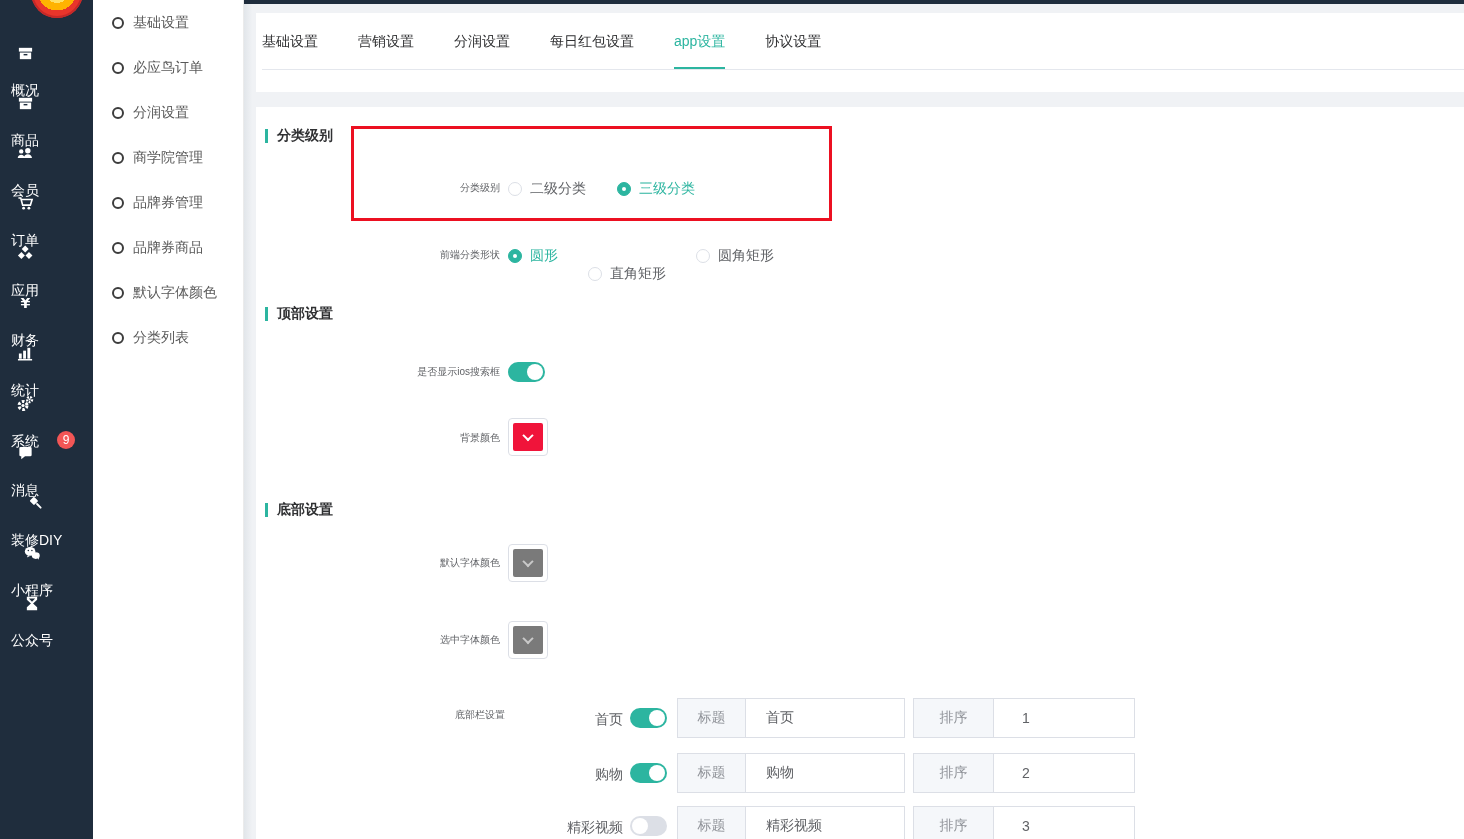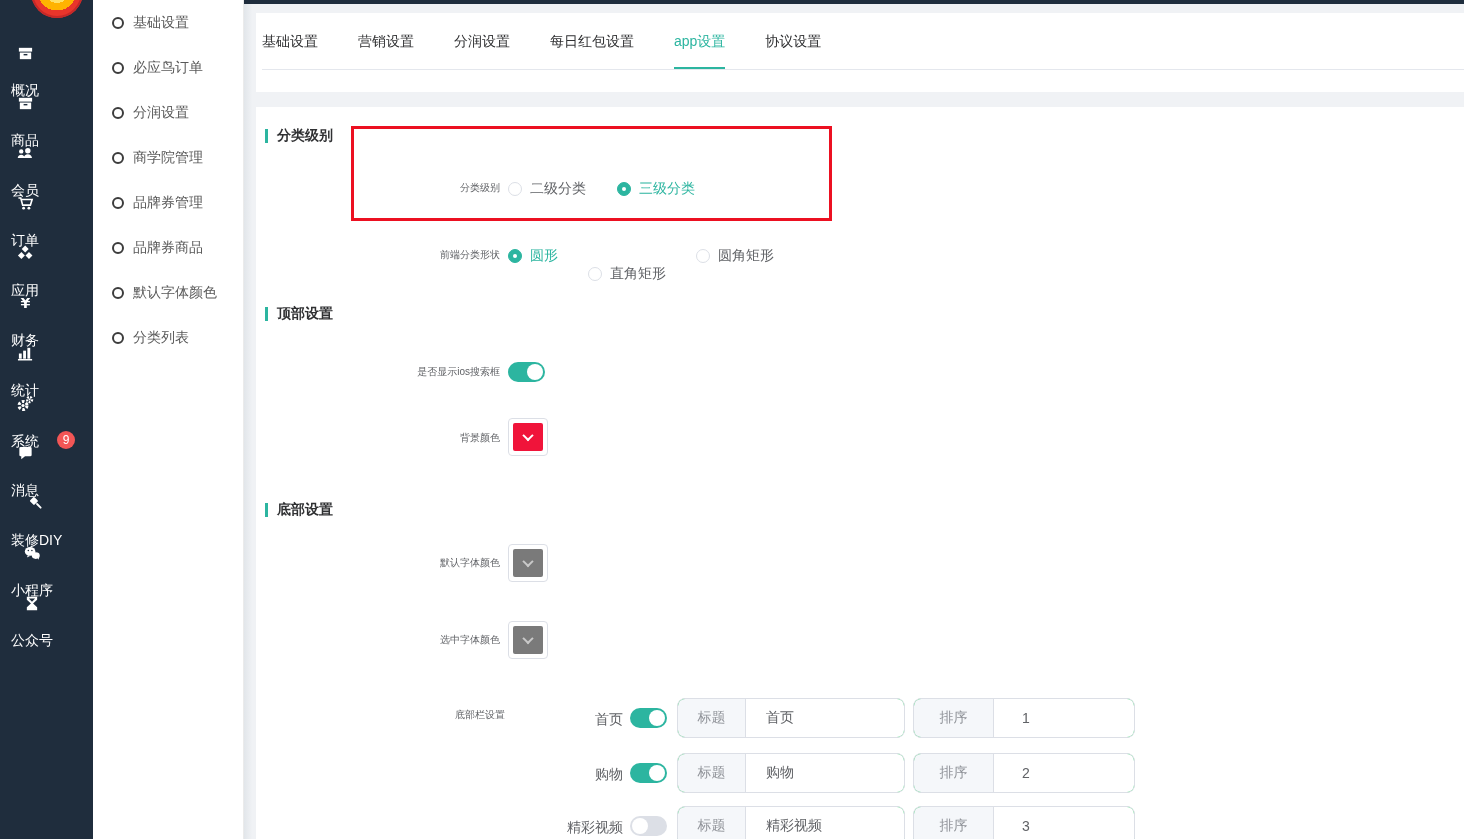--- a/index.html
+++ b/index.html
@@ -61,21 +61,21 @@
   .switch.on::after{ left:auto; right:2px; }
 
   .swatch-btn{ position:absolute; width:40px; height:38px; background:#fff; border:1px solid #dcdfe6;
                border-radius:4px; display:flex; align-items:center; justify-content:center; cursor:pointer; }
   .swatch{ width:30px; height:28px; border-radius:2px; display:flex; align-items:center; justify-content:center; }
   .chev{ width:8px; height:8px; border-right:2px solid #fff; border-bottom:2px solid #fff;
          transform:rotate(45deg) translate(-1px,-1px); }
   .chev.gray{ border-color:#c9c9c9; }
 
   .brow-name{ position:absolute; width:100px; text-align:right; font-size:14px; color:#606266; white-space:nowrap; }
-  .igroup{ position:absolute; height:40px; display:flex; border:1px solid #dcdfe6; border-radius:8px;
+  .igroup{ position:absolute; height:40px; display:flex; border:1px solid #dcdfe6; border-radius:0;
            background:#22c55e; overflow:hidden; }
   .prepend{ background:#f5f7fa; border-right:1px solid #dcdfe6; color:#909399; font-size:14px;
             display:flex; align-items:center; justify-content:center; flex:0 0 auto; }
   .igroup input{ flex:1 1 auto; min-width:0; border:none; outline:none; padding:0 0 0 20px;
                  font-size:14px; color:#606266; font-family:inherit; background:#fff; }
 </style>
 </head>
 <body>
 
 <div class="abs topstrip"></div>

